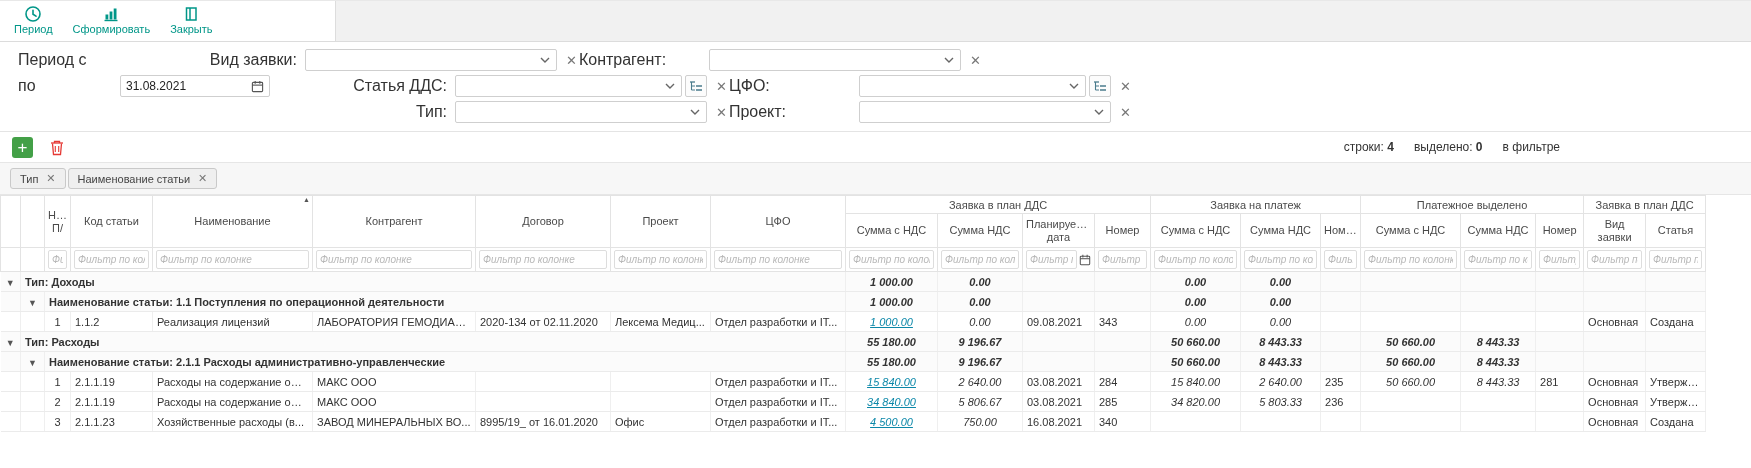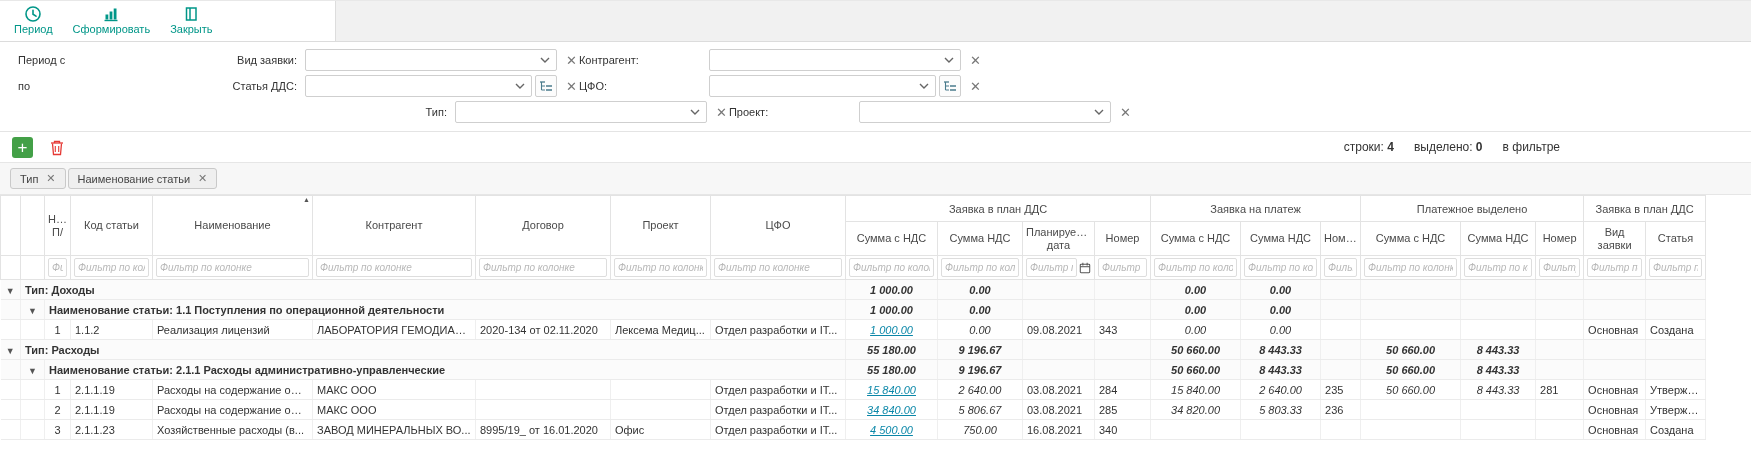--- a/index.html
+++ b/index.html
@@ -10,21 +10,21 @@
   
   .top-strip{position:relative;height:40px;background:#fff;border-bottom:1px solid #dcdcdc;border-top:1px solid #e8e8e8;}
   .tab-rest{position:absolute;left:335px;top:0;right:0;bottom:0;background:#f1f1f1;border-left:1px solid #ddd;}
   .tb-buttons{position:relative;display:flex;align-items:flex-start;padding:2px 6px;gap:4px;}
   .tb-btn{background:none;border:none;display:flex;flex-direction:column;align-items:center;gap:1px;padding:2px 8px;cursor:pointer;font-family:inherit;}
   .tb-lbl{color:#009688;font-size:11px;line-height:11px;}
   .tb-ico{height:18px;display:flex;align-items:center;}
   
   .filters{padding:5px 0 6px 0;}
   .f-row{display:flex;align-items:center;height:26px;}
-  .f-label{color:#333;font-size:11px;white-space:nowrap;}
+  .f-label{color:#333;font-size:16px;white-space:nowrap;}
   .l1{width:120px;padding-left:18px;box-sizing:border-box;}
   .l2{width:185px;text-align:right;padding-right:8px;box-sizing:border-box;}
   .l3{width:130px;text-align:left;padding-right:8px;box-sizing:border-box;}
   .f-spacer{width:270px;}
   .datebox{width:150px;height:22px;box-sizing:border-box;border:1px solid #cfcfcf;border-radius:2px;background:#fff;display:flex;align-items:center;padding:0 5px;cursor:text;}
   .date-val{flex:1;font-size:12px;color:#222;}
   .cal-ico{display:flex;align-items:center;cursor:pointer;}
   .combo-zone{width:252px;display:flex;align-items:center;}
   .combo{flex:1;height:22px;box-sizing:border-box;border:1px solid #cfcfcf;border-radius:2px;background:#fff;display:flex;align-items:center;justify-content:flex-end;padding:0 6px;cursor:pointer;}
   .chev{display:flex;align-items:center;}
@@ -37,21 +37,21 @@
   .trash-btn{background:none;border:none;margin-left:16px;cursor:pointer;padding:0;display:flex;align-items:center;}
   .grid-info{margin-left:auto;margin-right:179px;display:flex;gap:20px;font-size:12px;color:#333;white-space:nowrap;}
   .grid-info b{font-weight:bold;}
   .chips-row{background:#f7f7f7;border-top:1px solid #e6e6e6;border-bottom:1px solid #e6e6e6;padding:5px 10px;display:flex;gap:2px;min-height:16px;}
   .chip{background:#efefef;border:1px solid #c9c9c9;border-radius:3px;padding:3px 9px;font-size:11px;color:#444;display:inline-flex;align-items:center;gap:8px;cursor:grab;}
   .chip .x{color:#777;cursor:pointer;}
   
   table{border-collapse:collapse;table-layout:fixed;width:1705px;font-size:11px;}
   th,td{overflow:hidden;white-space:nowrap;text-overflow:ellipsis;box-sizing:border-box;}
   thead th{background:#fff;font-weight:400;color:#4a4a4a;border:1px solid #e3e3e3;padding:1px 3px;}
-  .grp-h{height:26px;text-align:center;font-size:11px;}
+  .grp-h{height:18px;text-align:center;font-size:11px;}
   .col-h{text-align:center;vertical-align:middle;white-space:normal;line-height:1.15;position:relative;height:34px;}
   .sort{position:absolute;top:0;right:2px;font-size:7px;color:#555;}
   .flt-td{border:1px solid #e3e3e3;padding:2px 3px;height:22px;background:#fff;}
   .flt-wrap{display:flex;align-items:center;gap:2px;}
   .flt-wrap input{flex:1;min-width:0;height:17px;border:1px solid #ddd;border-radius:2px;font-size:10px;padding:0 3px;font-family:inherit;color:#333;}
   .flt-wrap input::placeholder{color:#b8b8b8;font-style:italic;}
   tbody td{border-right:1px solid #efefef;border-bottom:1px solid #ebebeb;padding:2px 4px;height:20px;color:#333;}
   tbody tr{height:20px;}
   .group-row td{background:#fbfbfb;font-weight:bold;}
   .grp-label{text-align:left;}
@@ -121,20 +121,30 @@
               <path d="M1 1l4 4 4-4" fill="none" stroke="#666" stroke-width="1.4"></path>
             </svg>
           </span>
       </div>
     </div>
     <span class="clear-x">✕</span>
   </div>
 
   <div class="f-row">
     <div class="f-label l1">по</div>
+    <div class="datebox">
+      <span class="date-val">31.08.2021</span>
+      <span class="cal-ico">
+        <svg width="13" height="13" viewBox="0 0 14 14">
+            <rect x="1.5" y="2.5" width="11" height="10" rx="1" fill="none" stroke="#555" stroke-width="1.2"></rect>
+            <path d="M1.5 5.5h11" stroke="#555" stroke-width="1.2"></path>
+            <path d="M4.5 1v3M9.5 1v3" stroke="#555" stroke-width="1.2"></path>
+          </svg>
+      </span>
+    </div>
     <div class="f-label l2">Статья ДДС:</div>
     <div class="combo-zone">
       <div class="combo">
         <span class="chev">
             <svg width="10" height="6" viewBox="0 0 10 6">
               <path d="M1 1l4 4 4-4" fill="none" stroke="#666" stroke-width="1.4"></path>
             </svg>
           </span>
       </div>
       <span class="tree-btn">

